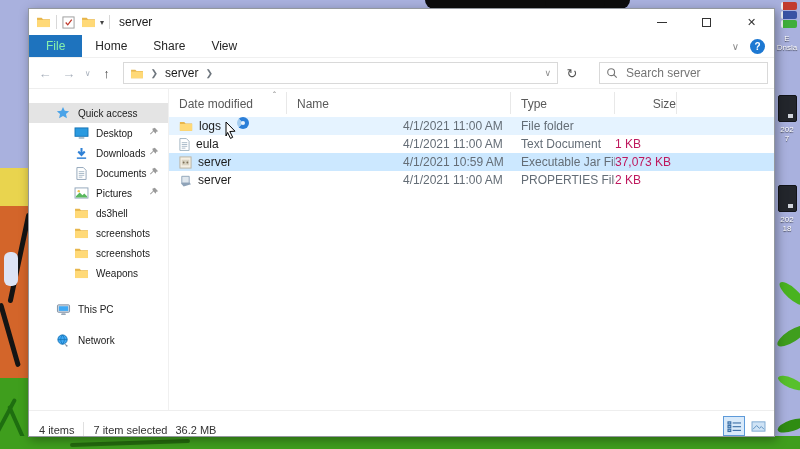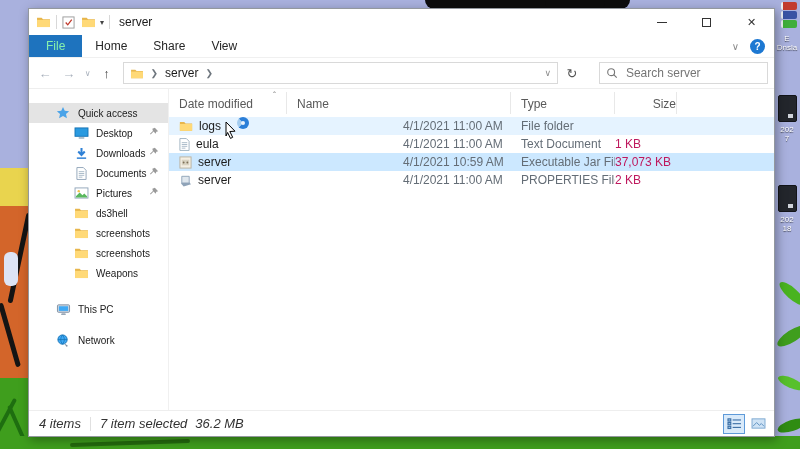--- a/index.html
+++ b/index.html
@@ -98,22 +98,22 @@
   .fl-row .c-size { text-align:left; padding:0 8px 0 0; color:#be185d; }
   .name-cell { display:flex; align-items:center; gap:6px; }
   .row-hover { background:#e5f3ff; }
   .row-selected { background:#cce8ff; }
   
   .busy { position:absolute; left:56px; top:26px; width:40px; height:30px; pointer-events:none; }
   .spinner { position:absolute; left:12px; top:2px; width:12px; height:12px; border-radius:50%;
     border:4px solid #2c7fd8; border-left-color:#a5cdf0; background:#eaf3fc; }
   .cursor-arrow { position:absolute; left:0; top:6px; }
   
-  .statusbar { height:26px; border-top:1px solid #eee; display:flex; align-items:center;
-    font-size:13px; color:#333; padding-left:10px; flex:none;font-style:italic; }
+  .statusbar { height:26px; border-top:1px solid #eee; display:flex; align-items:flex-end;
+    font-size:11px; color:#333; padding-left:10px; flex:none; }
   .st-sep { width:1px; height:14px; background:#e0e0e0; margin:0 9px; }
   .st-size { margin-left:8px; }
   .view-toggles { margin-left:auto; display:flex; gap:2px; padding-right:5px; }
   .vt { width:22px; height:20px; display:flex; align-items:center; justify-content:center; border:1px solid transparent; }
   .vt.active { border-color:#5e9ad9; background:#d9eafa; }
 </style>
 </head>
 <body>
 
 <div class="bg-left"></div>

